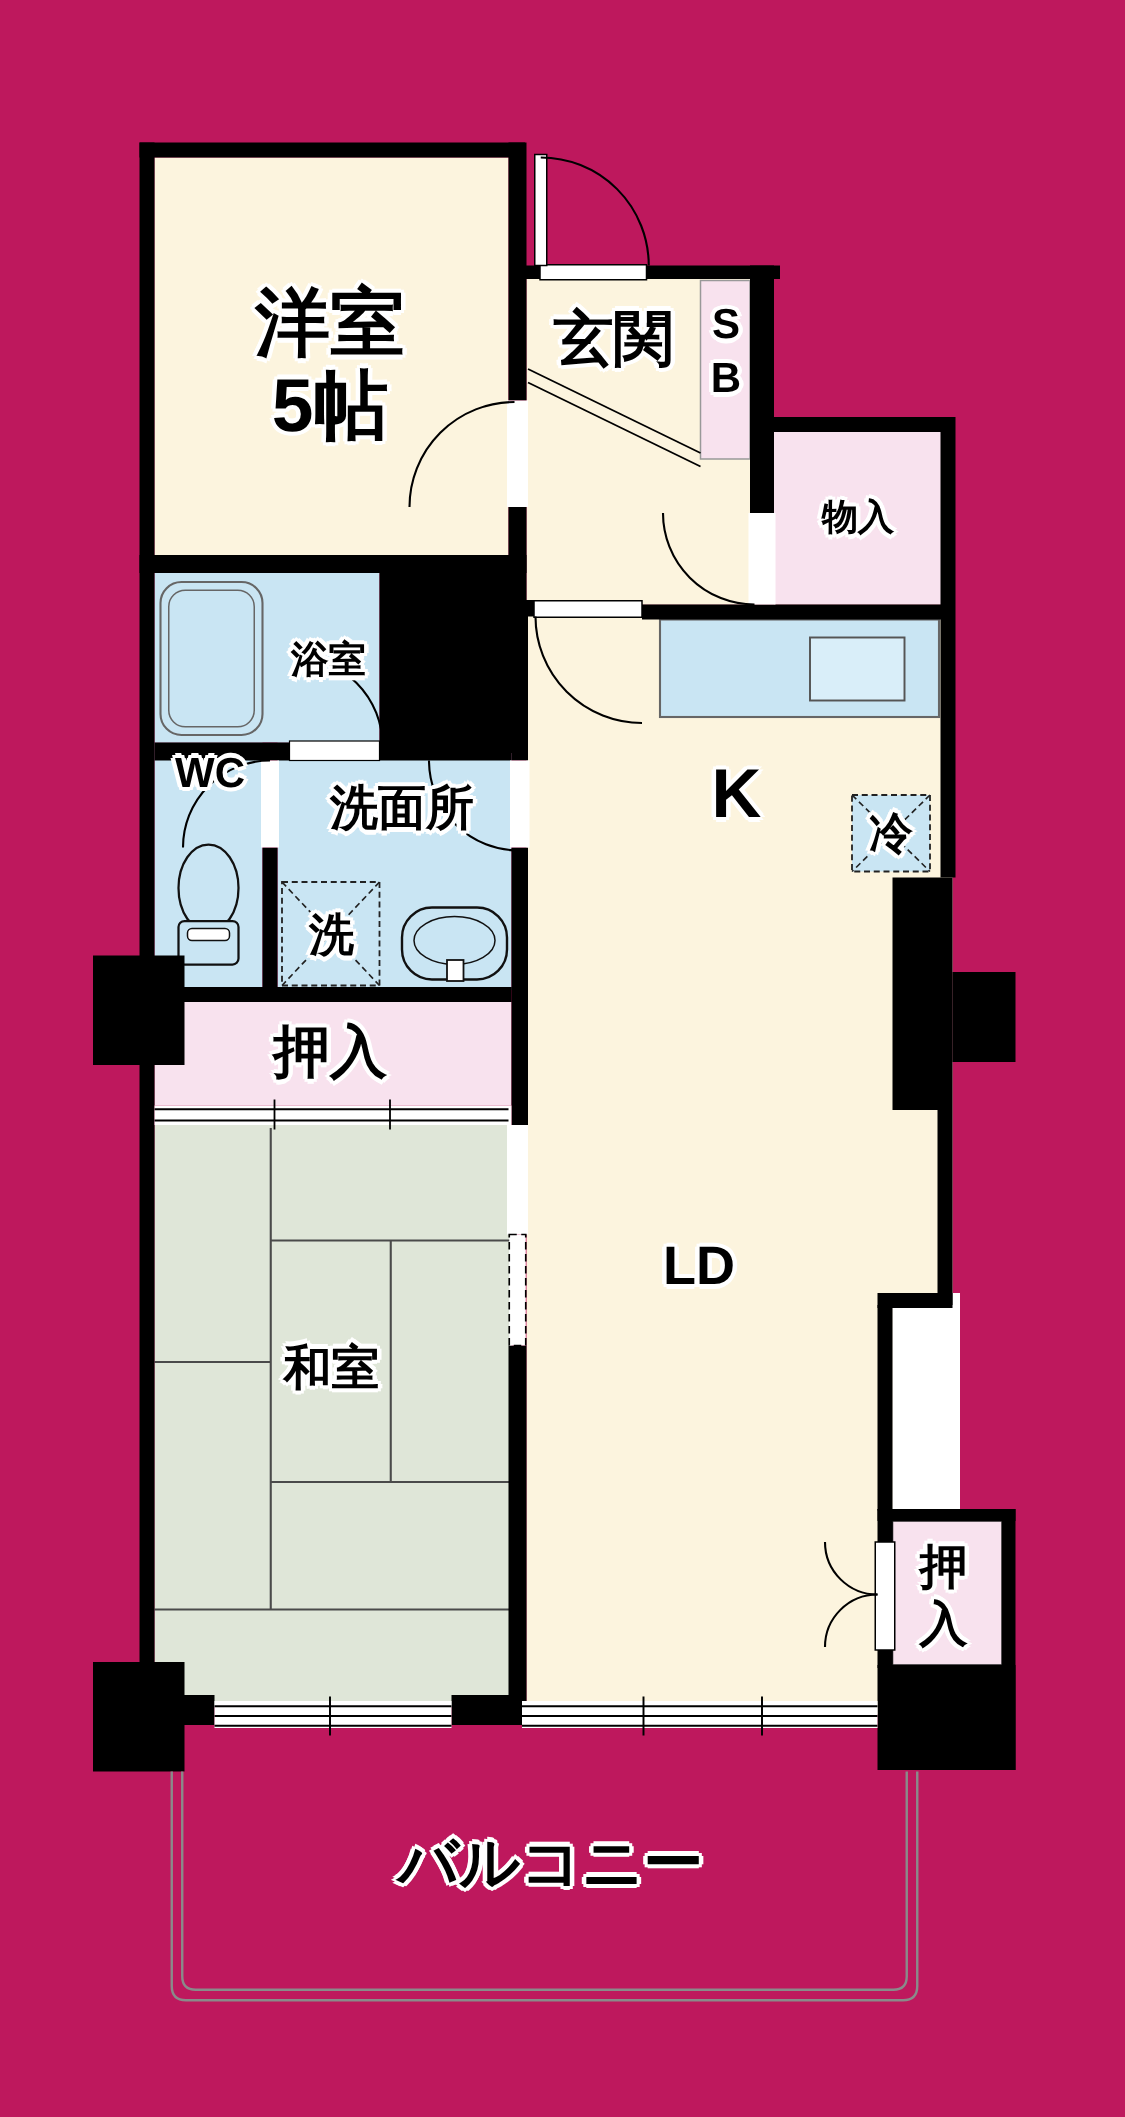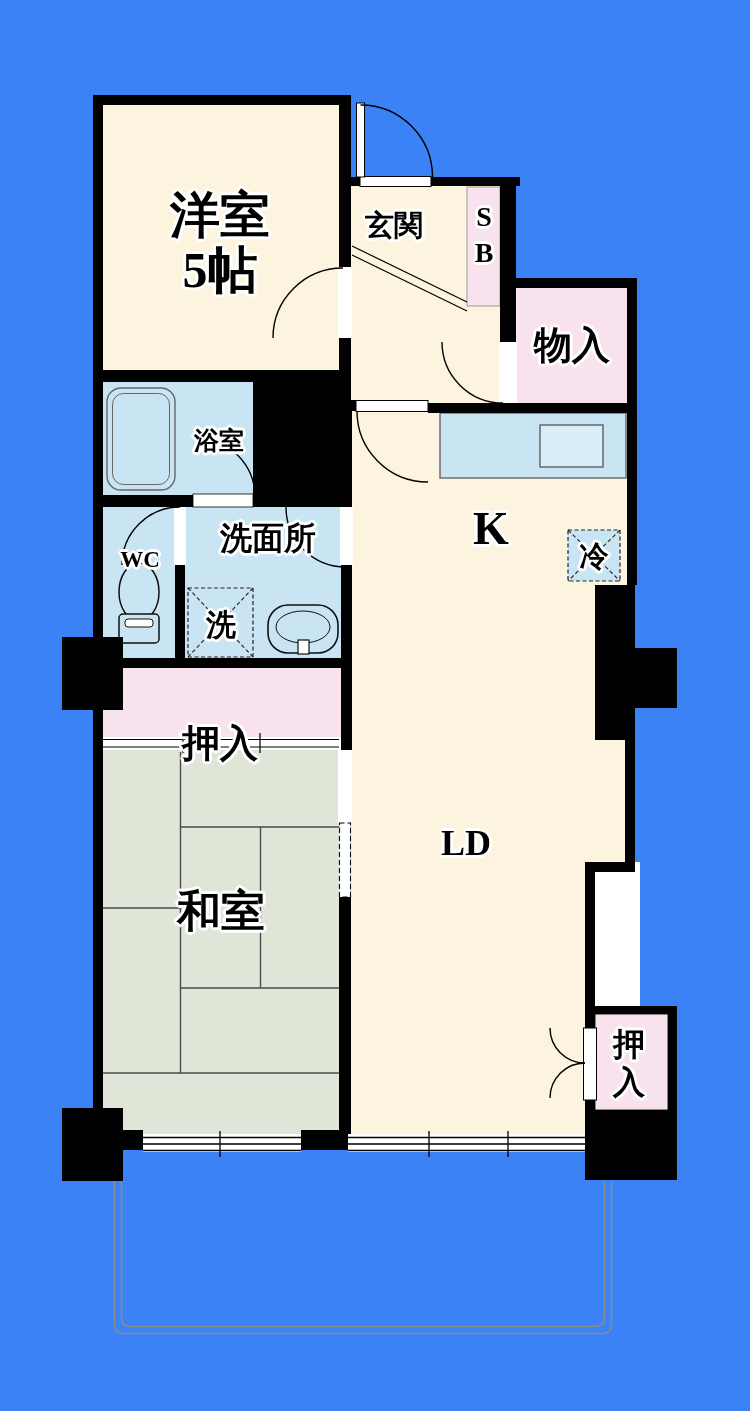--- a/index.html
+++ b/index.html
@@ -1,20 +1,20 @@
 <!DOCTYPE html>
 <html><head>
 <meta charset="utf-8">
 <style>
   html,body{margin:0;padding:0;background:#fff;}
   .plan{
     position:relative;
     width:750px;height:1411px;
-    background:#3b82f6;
-    font-family:Liberation Serif, serif;
+    background:#be185d;
+    font-family:Liberation Sans, sans-serif;
     overflow:hidden;
   }
   .plan svg{position:absolute;left:0;top:0;}
   .lbl{
     position:absolute;
     transform:translate(-50%,-50%);
     color:#000;
     font-weight:600;
     text-align:center;
     white-space:nowrap;
@@ -165,68 +165,71 @@
       <path d="M 114.5 1181 L 114.5 1324 Q 114.5 1333.5 124 1333.5 L 602 1333.5 Q 611.5 1333.5 611.5 1324 L 611.5 1181"></path>
       <path d="M 121.5 1181 L 121.5 1317.5 Q 121.5 1326.5 130.5 1326.5 L 595.5 1326.5 Q 604.5 1326.5 604.5 1317.5 L 604.5 1181"></path>
     </g>
   </svg>
 
   <div class="lbl" style="left:220px;top:243px;font-size:50px;">
     <span>洋室</span>
     <span>5帖</span>
   </div>
 
-  <div class="lbl" style="left:394px;top:226px;font-size:29px;">
+  <div class="lbl" style="left:409px;top:226px;font-size:40px;">
     <span>玄関</span>
   </div>
 
   <div class="lbl" style="left:484px;top:235px;font-size:28px;line-height:1.3;">
     <span>S</span>
     <span>B</span>
   </div>
 
-  <div class="lbl" style="left:572px;top:346px;font-size:38px;">
+  <div class="lbl" style="left:572px;top:346px;font-size:24px;">
     <span>物入</span>
   </div>
 
   <div class="lbl" style="left:219px;top:441px;font-size:25px;">
     <span>浴室</span>
   </div>
 
-  <div class="lbl" style="left:140px;top:560px;font-size:23px;">
+  <div class="lbl" style="left:140px;top:516px;font-size:28px;">
     <span>WC</span>
   </div>
 
   <div class="lbl" style="left:268px;top:539px;font-size:32px;text-align:right;">
     <span>洗面所</span>
   </div>
 
   <div class="lbl" style="left:221px;top:624px;font-size:30px;">
     <span>洗</span>
   </div>
 
   <div class="lbl" style="left:491px;top:529px;font-size:46px;">
     <span>K</span>
   </div>
 
   <div class="lbl" style="left:594px;top:557px;font-size:29px;">
     <span>冷</span>
   </div>
 
-  <div class="lbl" style="left:220px;top:703px;font-size:38px;margin-top:41px;">
+  <div class="lbl" style="left:220px;top:703px;font-size:38px;">
     <span>押入</span>
   </div>
 
-  <div class="lbl" style="left:221px;top:912px;font-size:44px;">
+  <div class="lbl" style="left:221px;top:912px;font-size:32px;">
     <span>和室</span>
   </div>
 
   <div class="lbl" style="left:466px;top:844px;font-size:36px;">
     <span>LD</span>
   </div>
 
   <div class="lbl" style="left:629px;top:1064px;font-size:32px;line-height:1.18;">
     <span>押</span>
     <span>入</span>
   </div>
 
+  <div class="lbl" style="left:367px;top:1242px;font-size:40px;">
+    <span>バルコニー</span>
+  </div>
 
 </div>
 
 </body></html>

